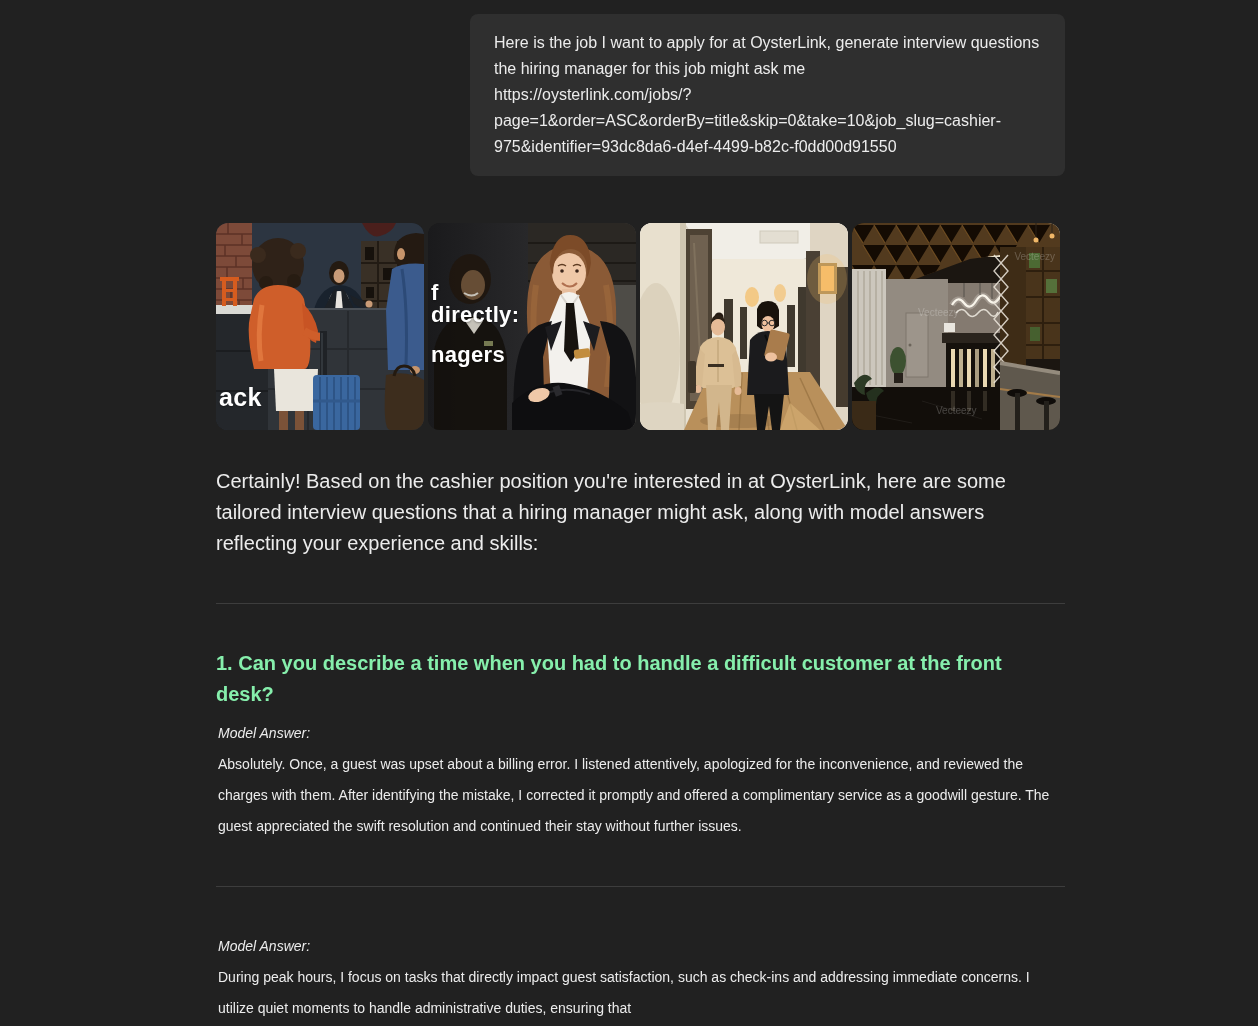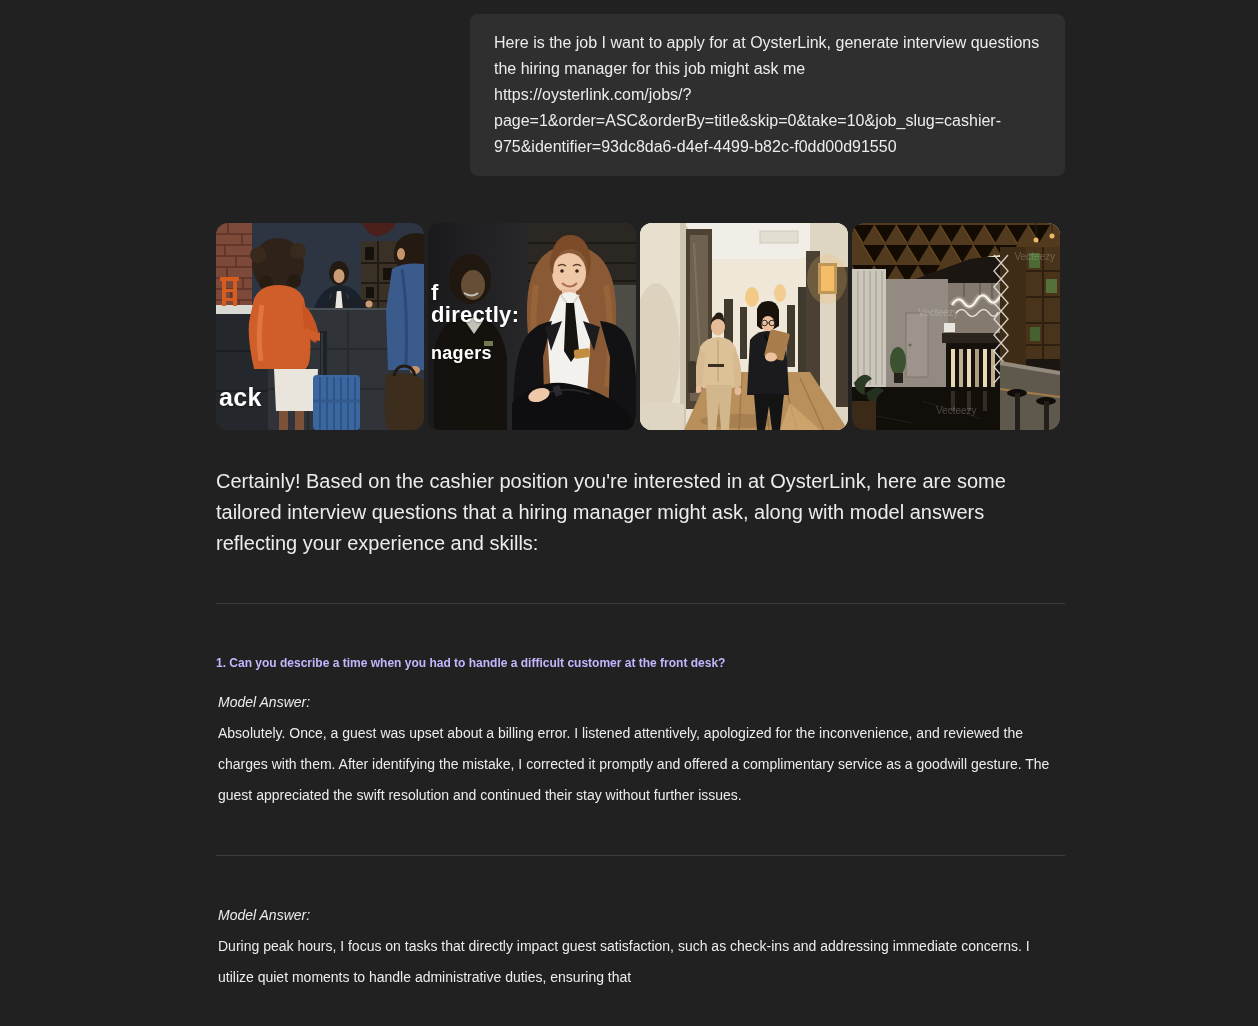--- a/index.html
+++ b/index.html
@@ -22,29 +22,29 @@
   .tile{
     position:relative;width:208px;height:207px;flex:none;margin:0;
     border-radius:12px;overflow:hidden;background:#191919;
   }
   .tile svg{display:block;width:100%;height:100%}
   .ov{position:absolute;left:3px;color:#ffffff;font-weight:700;line-height:1;
       text-shadow:0 1px 2px rgba(0,0,0,.35);letter-spacing:.3px}
   .ov-ack{top:162px;font-size:25px}
   .ov-f{top:59px;font-size:22px}
   .ov-lations{top:81px;font-size:22px}
-  .ov-nagers{top:121px;font-size:18px}
+  .ov-nagers{top:121px;font-size:22px}
   .wm{position:absolute;color:#ffffff;opacity:.22;font-size:10px;font-weight:400}
   .wm1{top:84px;left:66px}
   .wm2{top:28px;right:5px}
   .wm3{bottom:14px;left:84px}
   
   .intro{margin:36px 0 0;font-size:20px;line-height:31px}
   hr{border:none;border-top:1px solid #3d3d3d;margin:44px 0;height:0}
-  .question{margin:0 0 8px;font-size:12px;line-height:31px;font-weight:700;color:#c4b5fd}
+  .question{margin:0 0 8px;font-size:20px;line-height:31px;font-weight:700;color:#86efac}
   .answer{margin:2px;font-size:14px;line-height:31px}
   .answer em{font-style:italic}
 </style>
 </head>
 <body>
 
 <div class="column">
 
   <div class="user-row">
     <div class="bubble">Here is the job I want to apply for at OysterLink, generate interview questions the hiring manager for this job might ask me

